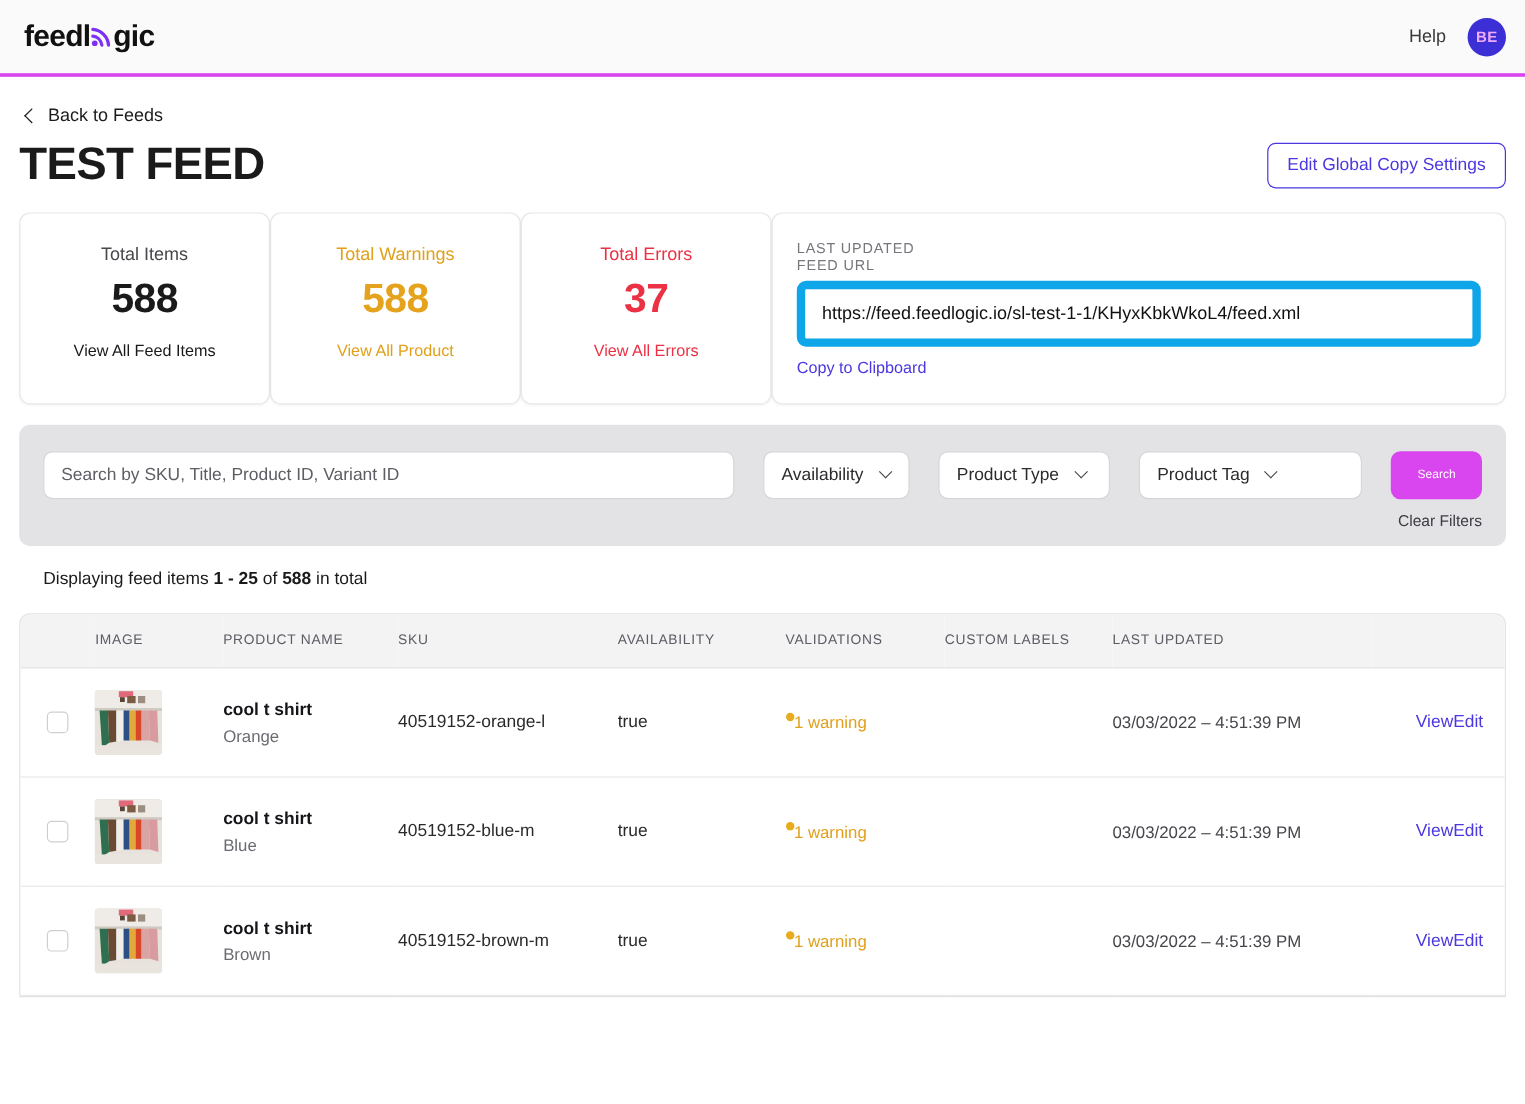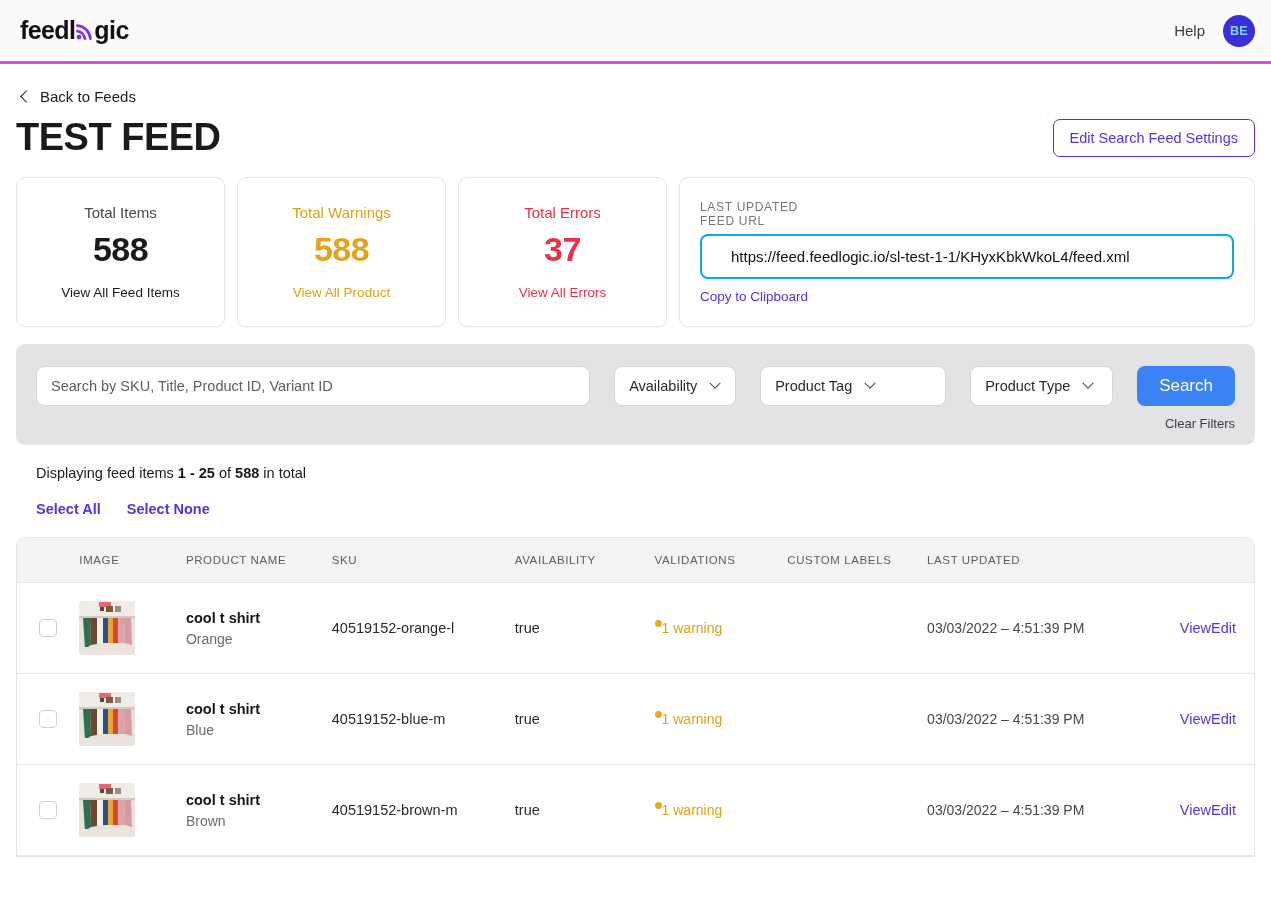--- a/index.html
+++ b/index.html
@@ -45,21 +45,21 @@
     font-size: 15px;
     color: #3a3a3c;
     margin-right: 18px;
     text-decoration: none;
     cursor: pointer;
   }
   .avatar {
     width: 32px; height: 32px;
     border-radius: 50%;
     background: #3d2fd6;
-    color: #7dd3fc;
+    color: #f0abfc;
     font-size: 12.5px;
     font-weight: 700;
     letter-spacing: 0.3px;
     display: flex;
     align-items: center;
     justify-content: center;
     cursor: pointer;
   }
 
   
@@ -106,21 +106,20 @@
     padding: 10px 16px;
     font-size: 14.5px;
     font-family: inherit;
     cursor: pointer;
     white-space: nowrap;
   }
 
   
   .cards {
     display: flex;
-    gap: 12px;
     align-items: stretch;
   }
   .card {
     background: #ffffff;
     border: 1px solid #e7e7e9;
     border-radius: 9px;
     box-shadow: 0 1px 2px rgba(16,16,20,0.04);
   }
   .stat-card {
     width: 209px;
@@ -153,23 +152,23 @@
     text-transform: uppercase;
   }
   .ts {
     font-size: 17px;
     color: #121214;
     margin-top: 5px;
     margin-bottom: 14px;
   }
   .url-input {
     width: 100%;
-    border: 2px solid #0ea5e9;
+    border: 7px solid #0ea5e9;
     border-radius: 8px;
-    padding: 12px 29px;
+    padding: 12px 14px;
     font-size: 15px;
     font-family: inherit;
     color: #111113;
     background: #ffffff;
     margin-top: 6px;
     outline: none;
   }
   .copy-link {
     display: inline-block;
     margin-top: 10px;
@@ -227,26 +226,26 @@
     transform: rotate(45deg) translate(-2px,-2px);
     margin-left: auto;
     padding-left: 0;
   }
   .select.w-availability { width: 122px; }
   .select.w-producttype  { width: 143px; }
   .select.w-producttag   { width: 186px; }
   .select .chev-wrap { margin-left: 14px; display:flex; align-items:center; }
   .btn-primary {
     height: 40px;
-    background: #3b82f6;
+    background: #d946ef;
     color: #ffffff;
     border: none;
     border-radius: 8px;
     padding: 0 22px;
-    font-size: 17px;
+    font-size: 10px;
     font-family: inherit;
     cursor: pointer;
   }
   .clear-row {
     display: flex;
     justify-content: flex-end;
     margin-top: 10px;
   }
   .clear-link { font-size: 13px; color: #3c3c42; cursor: pointer; }
 
@@ -356,21 +355,21 @@
 
 <div class="page">
 
   <div class="backlink">
     <span class="chev-left"></span>
     <span>Back to Feeds</span>
   </div>
 
   <div class="title-row">
     <h1 class="page-title">TEST FEED</h1>
-    <button class="btn-outline">Edit Search Feed Settings</button>
+    <button class="btn-outline">Edit Global Copy Settings</button>
   </div>
 
   <div class="cards">
 
     <div class="card stat-card">
       <div class="stat-label">Total Items</div>
       <div class="stat-value">588</div>
       <div class="stat-link">View All Feed Items</div>
     </div>
 
@@ -398,53 +397,49 @@
     <div class="filter-row">
       <input class="search-input" type="text" placeholder="Search by SKU, Title, Product ID, Variant ID" style="">
 
       <div class="select w-availability">
         <span class="sel-label">Availability</span>
         <span class="chev-wrap">
             <span class="chev"></span>
           </span>
       </div>
 
-      <div class="select w-producttag">
-        <span class="sel-label">Product Tag</span>
+      <div class="select w-producttype">
+        <span class="sel-label">Product Type</span>
         <span class="chev-wrap">
             <span class="chev"></span>
           </span>
       </div>
 
-      <div class="select w-producttype">
-        <span class="sel-label">Product Type</span>
+      <div class="select w-producttag">
+        <span class="sel-label">Product Tag</span>
         <span class="chev-wrap">
             <span class="chev"></span>
           </span>
       </div>
 
       <button class="btn-primary">Search</button>
     </div>
     <div class="clear-row">
       <span class="clear-link">Clear Filters</span>
     </div>
   </div>
 
   <div class="meta">
     <span>Displaying feed items</span>
     <b>1 - 25</b>
     <span>of</span>
     <b>588</b>
     <span>in total</span>
   </div>
 
-  <div class="selrow">
-    <span class="sel-link">Select All</span>
-    <span class="sel-link">Select None</span>
-  </div>
 
   <div class="tablewrap">
     <table>
       <colgroup>
         <col class="c-check">
           <col class="c-image">
           <col class="c-name">
           <col class="c-sku">
         <col class="c-avail">
           <col class="c-valid">

